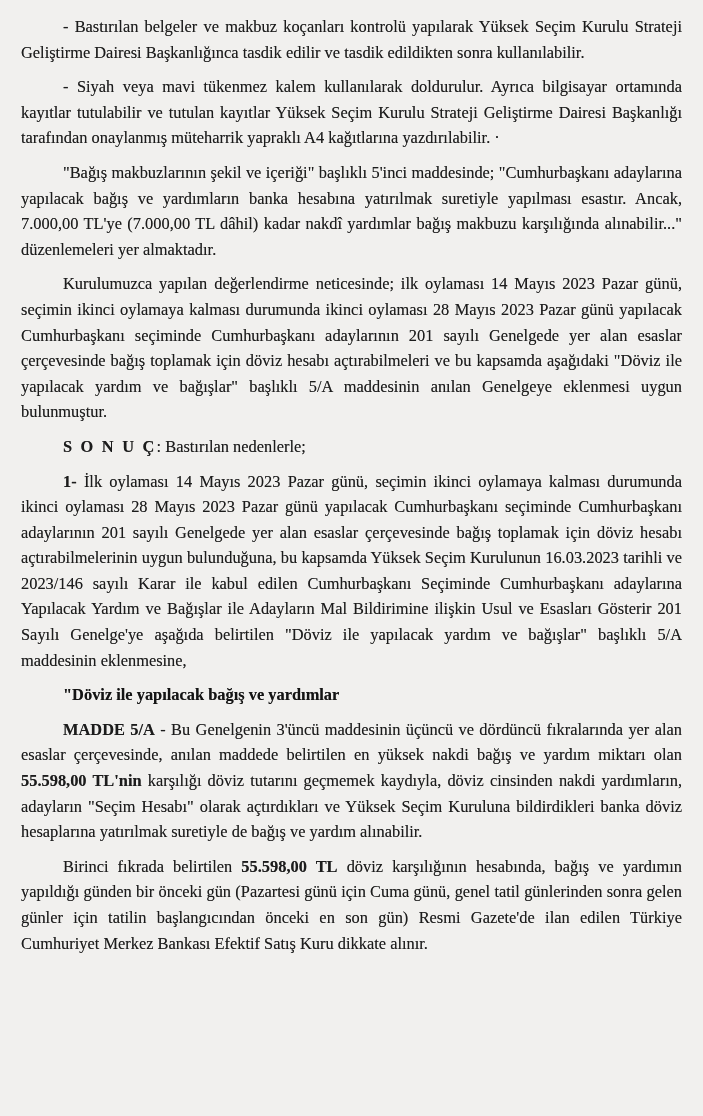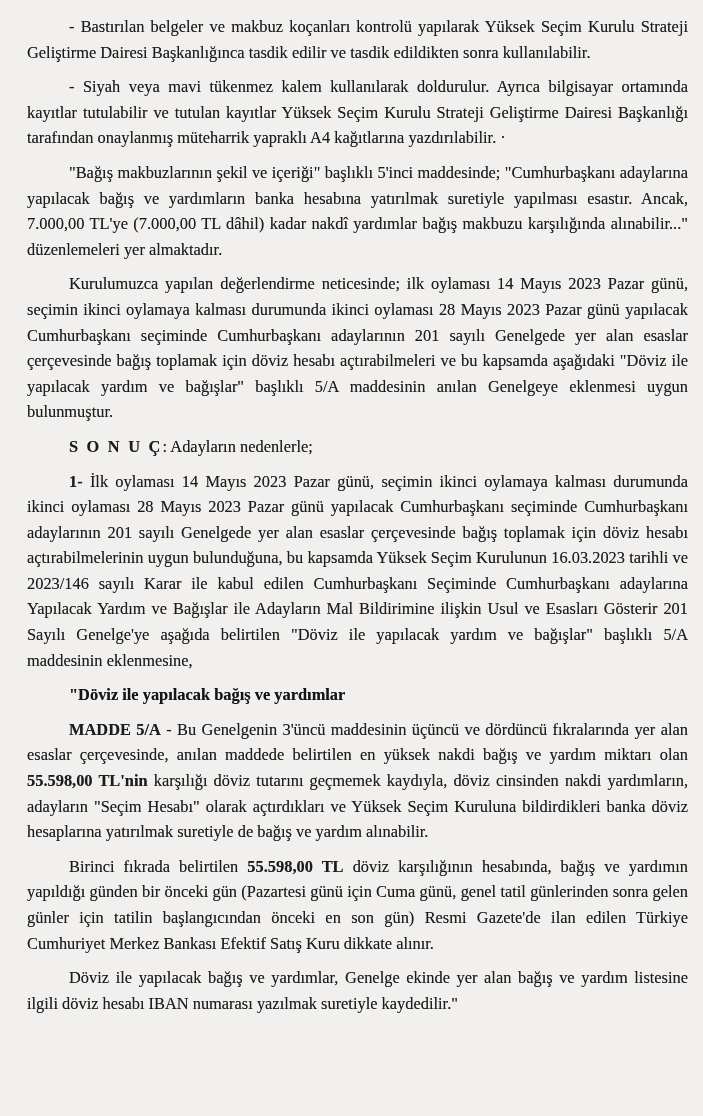--- a/index.html
+++ b/index.html
@@ -17,21 +17,20 @@
   .page {
     position: relative;
     width: 703px;
     height: 1116px;
     background: #f1f0ee;
     box-sizing: border-box;
     padding: 14px 21px 0 21px;
   }
   .doc-body {
     width: 661px;
-    margin-left: 6px;
   }
   p.para {
     margin: 0 0 9px 0;
     font-size: 16.4px;
     line-height: 25.6px;
     text-align: justify;
     text-justify: inter-word;
     text-indent: 42px;
     color: #1c1c1c;
     
@@ -76,26 +75,25 @@
     <p class="para dash">- Bastırılan belgeler ve makbuz koçanları kontrolü yapılarak Yüksek Seçim Kurulu Strateji Geliştirme Dairesi Başkanlığınca tasdik edilir ve tasdik edildikten sonra kullanılabilir.</p>
 
     <p class="para dash">- Siyah veya mavi tükenmez kalem kullanılarak doldurulur. Ayrıca bilgisayar ortamında kayıtlar tutulabilir ve tutulan kayıtlar Yüksek Seçim Kurulu Strateji Geliştirme Dairesi Başkanlığı tarafından onaylanmış müteharrik yapraklı A4 kağıtlarına yazdırılabilir. ·</p>
 
 
 
     <p class="para">"Bağış makbuzlarının şekil ve içeriği" başlıklı 5'inci maddesinde; "Cumhurbaşkanı adaylarına yapılacak bağış ve yardımların banka hesabına yatırılmak suretiyle yapılması esastır. Ancak, 7.000,00 TL'ye (7.000,00 TL dâhil) kadar nakdî yardımlar bağış makbuzu karşılığında alınabilir..." düzenlemeleri yer almaktadır.</p>
 
     <p class="para">Kurulumuzca yapılan değerlendirme neticesinde; ilk oylaması 14 Mayıs 2023 Pazar günü, seçimin ikinci oylamaya kalması durumunda ikinci oylaması 28 Mayıs 2023 Pazar günü yapılacak Cumhurbaşkanı seçiminde Cumhurbaşkanı adaylarının 201 sayılı Genelgede yer alan esaslar çerçevesinde bağış toplamak için döviz hesabı açtırabilmeleri ve bu kapsamda aşağıdaki "Döviz ile yapılacak yardım ve bağışlar" başlıklı 5/A maddesinin anılan Genelgeye eklenmesi uygun bulunmuştur.</p>
 
-    <p class="listline"><span class="sonuc-label">S O N U Ç</span><span>: Adayların nedenlerle;</span></p>
+    <p class="listline"><span class="sonuc-label">S O N U Ç</span><span>: Bastırılan nedenlerle;</span></p>
 
     <p class="para"><span class="b">1-</span><span> İlk oylaması 14 Mayıs 2023 Pazar günü, seçimin ikinci oylamaya kalması durumunda ikinci oylaması 28 Mayıs 2023 Pazar günü yapılacak Cumhurbaşkanı seçiminde Cumhurbaşkanı adaylarının 201 sayılı Genelgede yer alan esaslar çerçevesinde bağış toplamak için döviz hesabı açtırabilmelerinin uygun bulunduğuna, bu kapsamda Yüksek Seçim Kurulunun 16.03.2023 tarihli ve 2023/146 sayılı Karar ile kabul edilen Cumhurbaşkanı Seçiminde Cumhurbaşkanı adaylarına Yapılacak Yardım ve Bağışlar ile Adayların Mal Bildirimine ilişkin Usul ve Esasları Gösterir 201 Sayılı Genelge'ye aşağıda belirtilen "Döviz ile yapılacak yardım ve bağışlar" başlıklı 5/A maddesinin eklenmesine,</span></p>
 
     <p class="heading">"Döviz ile yapılacak bağış ve yardımlar</p>
 
     <p class="para"><span class="b">MADDE 5/A</span><span> - Bu Genelgenin 3'üncü maddesinin üçüncü ve dördüncü fıkralarında yer alan esaslar çerçevesinde, anılan maddede belirtilen en yüksek nakdi bağış ve yardım miktarı olan </span><span class="b">55.598,00 TL'nin</span><span> karşılığı döviz tutarını geçmemek kaydıyla, döviz cinsinden nakdi yardımların, adayların "Seçim Hesabı" olarak açtırdıkları ve Yüksek Seçim Kuruluna bildirdikleri banka döviz hesaplarına yatırılmak suretiyle de bağış ve yardım alınabilir.</span></p>
 
     <p class="para"><span>Birinci fıkrada belirtilen </span><span class="b">55.598,00 TL</span><span> döviz karşılığının hesabında, bağış ve yardımın yapıldığı günden bir önceki gün (Pazartesi günü için Cuma günü, genel tatil günlerinden sonra gelen günler için tatilin başlangıcından önceki en son gün) Resmi Gazete'de ilan edilen Türkiye Cumhuriyet Merkez Bankası Efektif Satış Kuru dikkate alınır.</span></p>
 
-    <p class="para">Döviz ile yapılacak bağış ve yardımlar, Genelge ekinde yer alan bağış ve yardım listesine ilgili döviz hesabı IBAN numarası yazılmak suretiyle kaydedilir."</p>
 
   </div>
 </div>
 
 </body></html>

